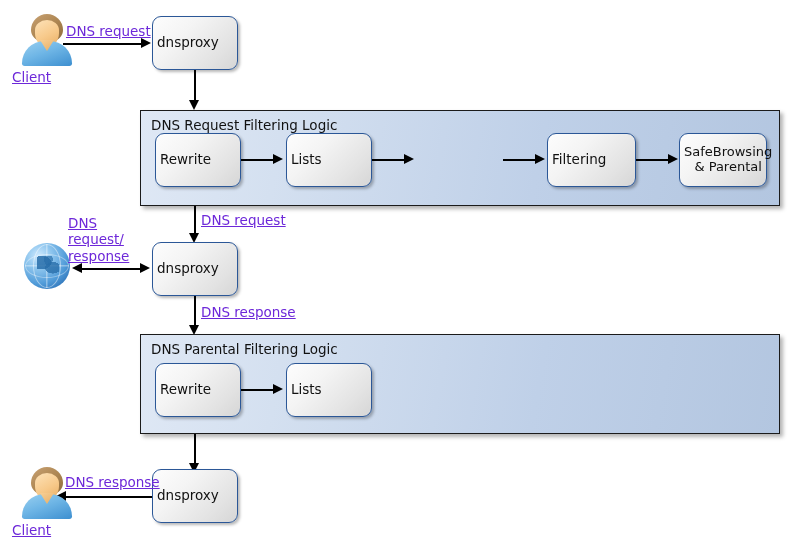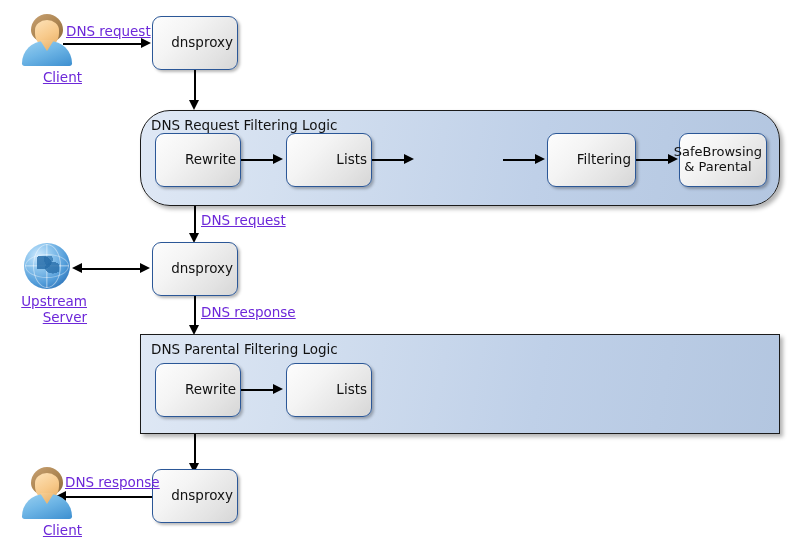--- a/index.html
+++ b/index.html
@@ -9,21 +9,21 @@
     color:#1a1a1a;
   }
   .stage{position:absolute;left:0;top:0;width:797px;height:558px;}
 
   
   .node{
     position:absolute;box-sizing:border-box;
     border:1.5px solid #2b5797;border-radius:9px;
     background:linear-gradient(135deg,#fdfdfd 0%,#f4f4f4 35%,#e3e3e3 75%,#d6d6d6 100%);
     box-shadow:2px 2px 3px rgba(0,0,0,0.28);
-    display:flex;align-items:center;justify-content:flex-end;
+    display:flex;align-items:center;justify-content:flex-start;
     text-align:center;line-height:1.15;
     font-size:13.5px;color:#111;
   }
   .node span{display:block;padding:0 4px;}
 
   
   .container{
     position:absolute;box-sizing:border-box;
     border:1.5px solid #1b1b1b;
     background:linear-gradient(100deg,#dfe8f5 0%,#d4e0f0 22%,#bfd0e8 62%,#b3c6e0 100%);
@@ -32,21 +32,21 @@
   .container-title{
     position:absolute;left:10px;top:6px;
     font-size:13.5px;color:#111;white-space:nowrap;
   }
 
   
   .label{
     position:absolute;font-size:13.5px;color:#6d28d9;
     line-height:1.22;white-space:pre;text-decoration:underline;
   }
-  .label.center{text-align:right;}
+  .label.center{text-align:left;}
 
   
   .ln{position:absolute;background:#000;}
   .ln.h{height:1.6px;}
   .ln.v{width:1.6px;}
   .arw{position:absolute;width:0;height:0;}
   .arw.right{border-top:5.5px solid transparent;border-bottom:5.5px solid transparent;border-left:10px solid #000;}
   .arw.left{border-top:5.5px solid transparent;border-bottom:5.5px solid transparent;border-right:10px solid #000;}
   .arw.down{border-left:5.5px solid transparent;border-right:5.5px solid transparent;border-top:10px solid #000;}
 
@@ -122,21 +122,21 @@
   <div class="arw right" style="left:141px;top:38px;"></div>
   <div class="label" style="left:66px;top:23px;">DNS request</div>
 
   <div class="node" style="left:152px;top:16px;width:86px;height:54px;">
     <span>dnsproxy</span>
   </div>
 
   <div class="ln v" style="left:194px;top:70px;height:32px;"></div>
   <div class="arw down" style="left:189px;top:100px;"></div>
 
-  <div class="container" style="left:140px;top:110px;width:640px;height:96px;border-radius:30px;">
+  <div class="container" style="left:140px;top:110px;width:640px;height:96px;">
     <div class="container-title">DNS Request Filtering Logic</div>
   </div>
 
   <div class="node" style="left:155px;top:133px;width:86px;height:54px;">
     <span>Rewrite</span>
   </div>
   <div class="ln h" style="left:241px;top:159px;width:34px;"></div>
   <div class="arw right" style="left:273px;top:154px;"></div>
 
   <div class="node" style="left:286px;top:133px;width:86px;height:54px;">
@@ -147,43 +147,44 @@
 
   <div class="ln h" style="left:503px;top:159px;width:34px;"></div>
   <div class="arw right" style="left:535px;top:154px;"></div>
 
   <div class="node" style="left:547px;top:133px;width:89px;height:54px;">
     <span>Filtering</span>
   </div>
   <div class="ln h" style="left:636px;top:159px;width:34px;"></div>
   <div class="arw right" style="left:668px;top:154px;"></div>
 
-  <div class="node" style="left:679px;top:133px;width:88px;height:54px;font-size:13px;padding-left:28px;">
+  <div class="node" style="left:679px;top:133px;width:88px;height:54px;font-size:13px;">
     <span>SafeBrowsing
 &amp; Parental</span>
   </div>
 
   <div class="ln v" style="left:194px;top:206px;height:30px;"></div>
   <div class="arw down" style="left:189px;top:233px;"></div>
   <div class="label" style="left:201px;top:212px;">DNS request</div>
 
   <div class="globe" style="left:24px;top:243px;">
     <div class="ball"></div>
     <div class="eq2"></div>
     <div class="mer2"></div>
     <div class="eq"></div>
     <div class="mer"></div>
     <div class="land"></div>
   </div>
-  <div class="label center" style="left:7px;top:293px;width:80px;">Upstream
-Server</div>
 
   <div class="ln h" style="left:80px;top:268px;width:66px;"></div>
   <div class="arw left" style="left:72px;top:263px;"></div>
   <div class="arw right" style="left:140px;top:263px;"></div>
+  <div class="label center" style="left:68px;top:215px;width:92px;">DNS
+request/
+response</div>
 
   <div class="node" style="left:152px;top:242px;width:86px;height:54px;">
     <span>dnsproxy</span>
   </div>
 
   <div class="ln v" style="left:194px;top:296px;height:31px;"></div>
   <div class="arw down" style="left:189px;top:325px;"></div>
   <div class="label" style="left:201px;top:304px;">DNS response</div>
 
   <div class="container" style="left:140px;top:334px;width:640px;height:100px;">

